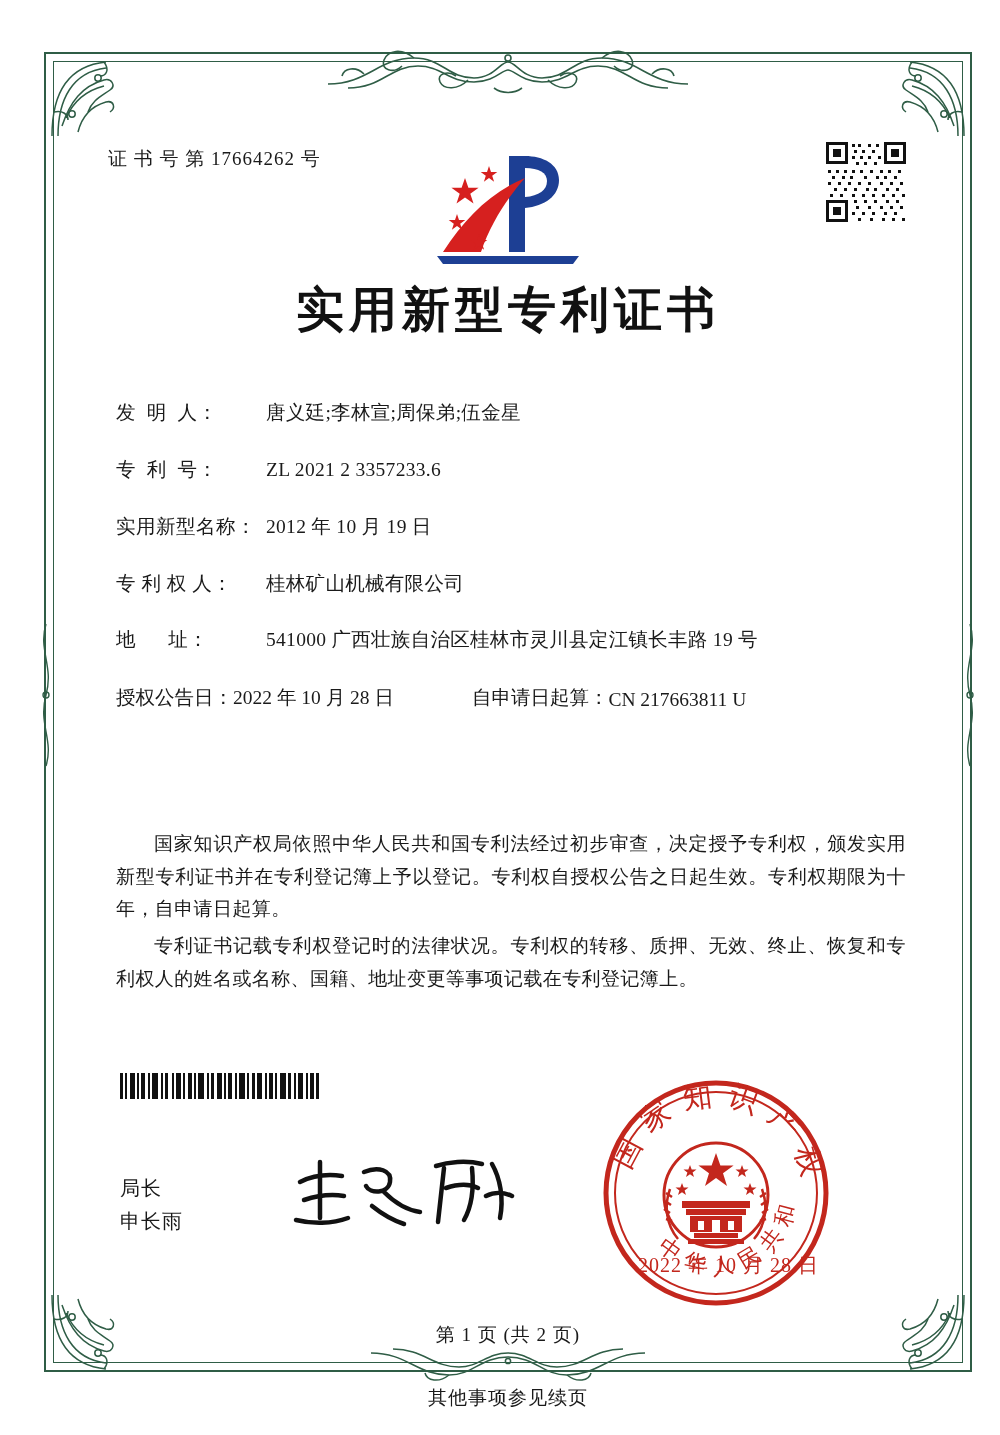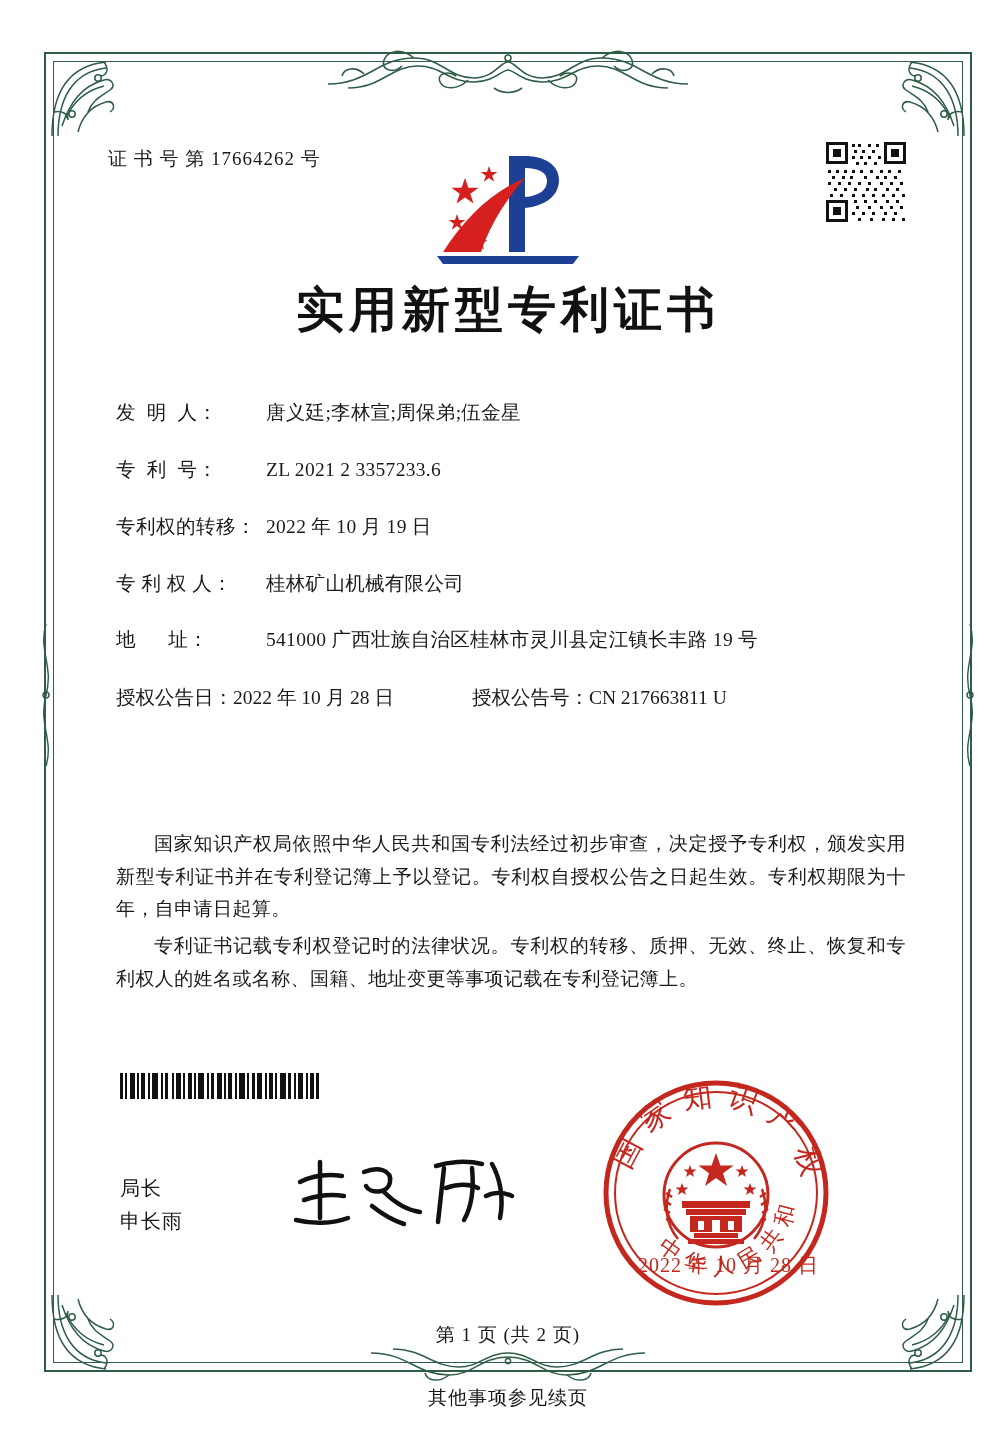--- a/index.html
+++ b/index.html
@@ -125,21 +125,21 @@
     white-space: pre;
     letter-spacing: 0.5px;
   }
   .field-value {
     flex: 1;
     letter-spacing: 0.3px;
   }
 
   .grant-row {
     display: flex;
-    align-items: center;
+    align-items: flex-end;
     margin-bottom: 18px;
     font-size: 19.5px;
   }
   .grant-date-label { white-space: pre; }
   .grant-no-label {
     margin-left: 78px;
     white-space: pre;
   }
 
   
@@ -446,35 +446,35 @@
   <div class="fields">
     <div class="field-row">
       <span class="field-label">发  明  人：</span>
       <span class="field-value">唐义廷;李林宣;周保弟;伍金星</span>
     </div>
     <div class="field-row">
       <span class="field-label">专  利  号：</span>
       <span class="field-value">ZL 2021 2 3357233.6</span>
     </div>
     <div class="field-row">
-      <span class="field-label">专利权的转移：</span>
-      <span class="field-value">2022 年 10 月 19 日</span>
+      <span class="field-label">实用新型名称：</span>
+      <span class="field-value">2012 年 10 月 19 日</span>
     </div>
     <div class="field-row">
       <span class="field-label">专 利 权 人：</span>
       <span class="field-value">桂林矿山机械有限公司</span>
     </div>
     <div class="field-row">
       <span class="field-label">地      址：</span>
       <span class="field-value">541000 广西壮族自治区桂林市灵川县定江镇长丰路 19 号</span>
     </div>
     <div class="grant-row">
       <span class="grant-date-label">授权公告日：</span>
       <span>2022 年 10 月 28 日</span>
-      <span class="grant-no-label">授权公告号：</span>
+      <span class="grant-no-label">自申请日起算：</span>
       <span>CN 217663811 U</span>
     </div>
   </div>
 
   <div class="para-block">
     <p class="para">国家知识产权局依照中华人民共和国专利法经过初步审查，决定授予专利权，颁发实用新型专利证书并在专利登记簿上予以登记。专利权自授权公告之日起生效。专利权期限为十年，自申请日起算。</p>
     <p class="para">专利证书记载专利权登记时的法律状况。专利权的转移、质押、无效、终止、恢复和专利权人的姓名或名称、国籍、地址变更等事项记载在专利登记簿上。</p>
   </div>
 
   <div class="barcode">

